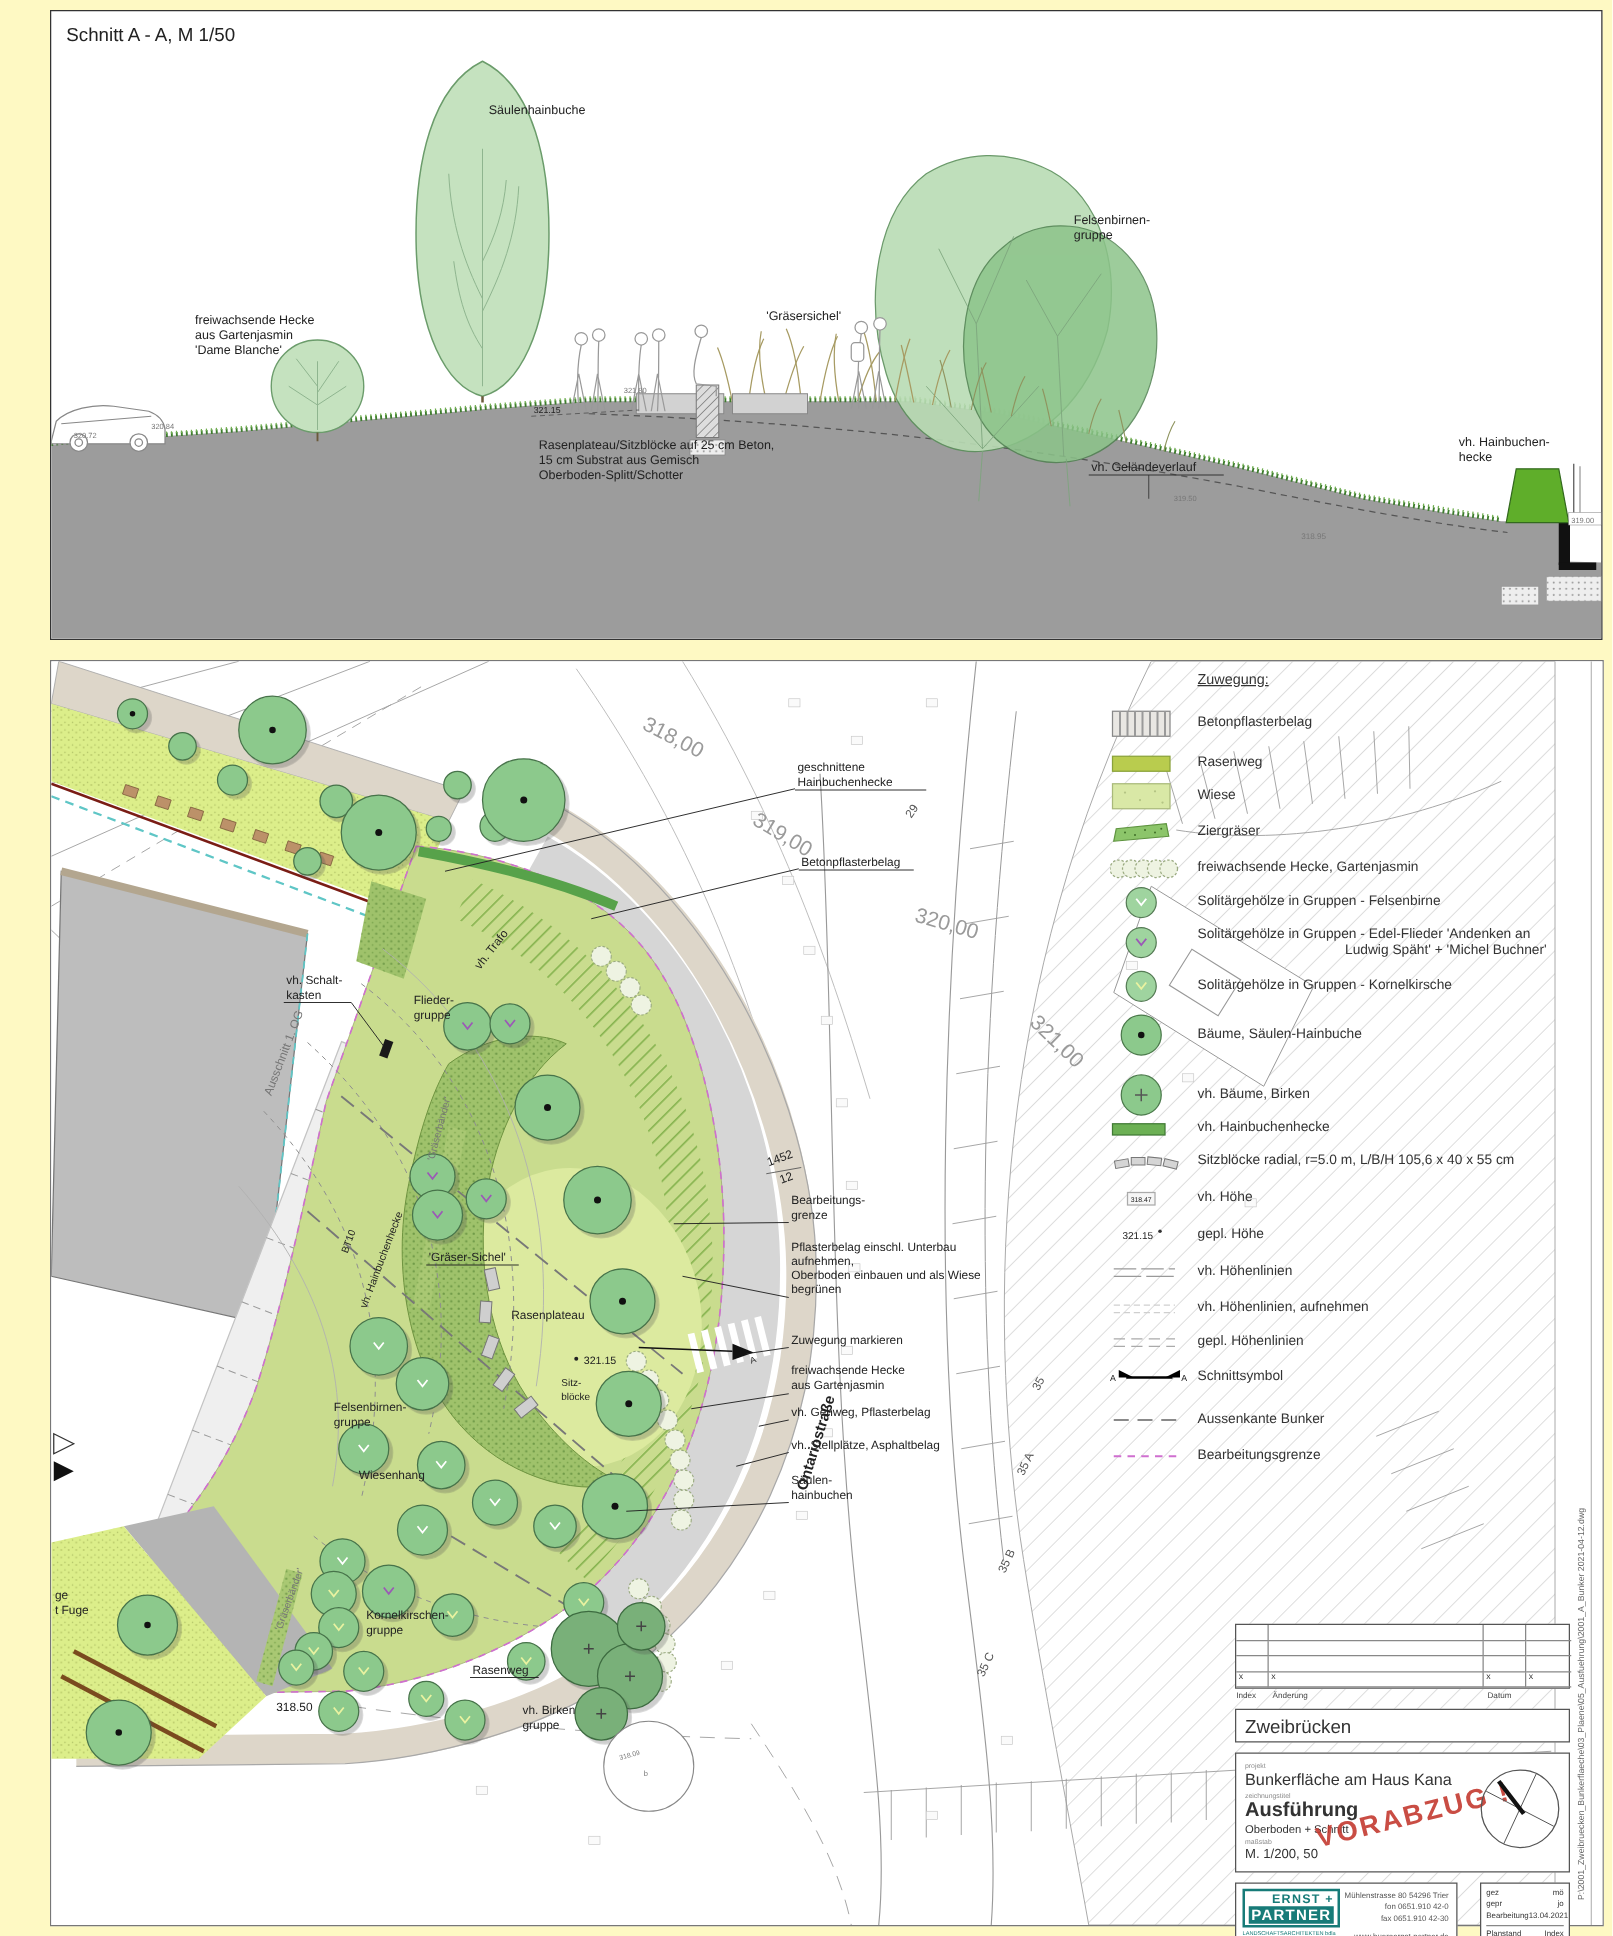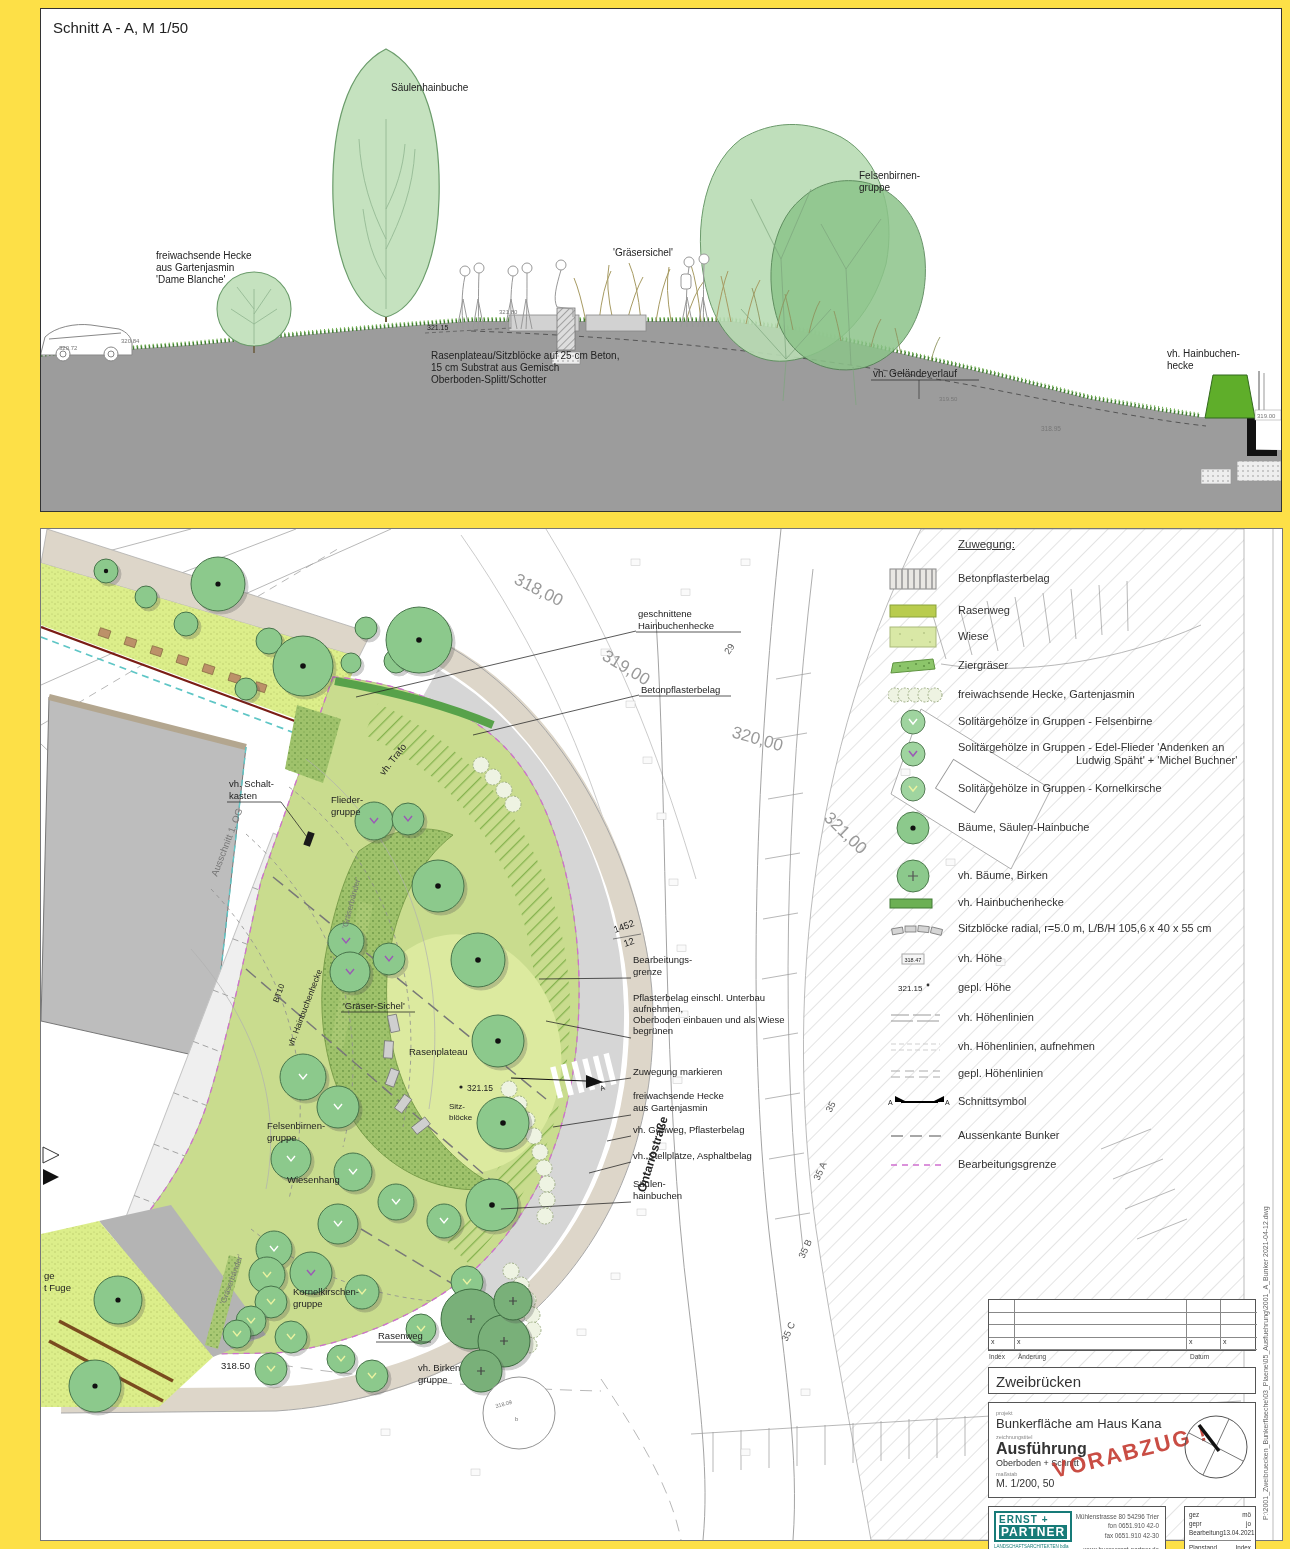--- a/index.html
+++ b/index.html
@@ -1,16 +1,16 @@
 <!DOCTYPE html>
 <html><head>
 <meta charset="utf-8">
 <style>
   html,body{margin:0;padding:0;background:#fff}
-  .page{position:relative;width:1290px;height:1549px;background:#fde047;overflow:hidden;
+  .page{position:relative;width:1290px;height:1549px;background:#fef9c3;overflow:hidden;
         font-family:"Liberation Sans",sans-serif;color:#222}
   .sheet{position:absolute;background:#fff}
   #sec-wrap{left:40px;top:8px;width:1240px;height:502px;border:1.5px solid #333}
   #plan-wrap{left:40px;top:528px;width:1241px;height:1011px;border:1px solid #777}
   svg{display:block}
   svg text{font-family:"Liberation Sans",sans-serif;fill:#222}
   .s17{font-size:17px}.s15{font-size:15px}.s12{font-size:12px}.s10{font-size:10px}
   .s9{font-size:9.5px}.s85{font-size:8.5px}.s8{font-size:8px}.s7{font-size:7px}
   .s65{font-size:6.5px}.s6{font-size:6px}.s55{font-size:5.5px}
   .mut{fill:#777}.cont{fill:#9a9a9a}.parc{fill:#555}
@@ -37,21 +37,21 @@
   #idx div{border-right:0.5px solid #888;border-bottom:0.5px solid #888;font-size:7px;padding-left:2px}
   #idx-labels{position:absolute;top:54px;left:0;width:268px;font-size:6.5px;color:#444}
   #city-box{left:0;top:68px;width:268px;height:27px;font-size:15px;padding:5px 7px}
   #proj-box{left:0;top:103px;width:268px;height:96px;padding:4px 7px}
   .tiny-lab{font-size:5.5px;color:#888;margin-top:3px}
   .stamp{position:absolute;left:62px;top:36px;transform:rotate(-14deg);color:#c43a30;
          font-size:22px;font-weight:bold;letter-spacing:2px;opacity:0.9;white-space:nowrap}
   #firm-box{left:0;top:207px;width:178px;height:56px;padding:4px 5px}
   #appr-box{left:196px;top:207px;width:72px;height:56px;padding:3px 4px;font-size:6.3px}
   .appr-row{display:flex;justify-content:space-between;line-height:1.45}
-  #logo{display:inline-block;border:2px solid #177b78;padding:1px 3px;text-align:left}
+  #logo{display:inline-block;border:2px solid #177b78;padding:1px 3px;text-align:right}
   #logo .l1{color:#177b78;font-weight:bold;font-size:10px;letter-spacing:1px}
   #logo .l2{background:#177b78;color:#fff;font-weight:bold;font-size:12px;letter-spacing:1px;padding:0 2px}
   #logo-sub{font-size:4.5px;color:#177b78;margin-top:2px}
   #addr{position:absolute;right:6px;top:5px;text-align:right;font-size:6.3px;color:#555;line-height:1.5}
   #side-file{position:absolute;left:1262px;top:1520px;transform:rotate(-90deg);
              transform-origin:0 0;font-size:7px;color:#666;white-space:nowrap}
 </style>
 </head>
 <body>
 

